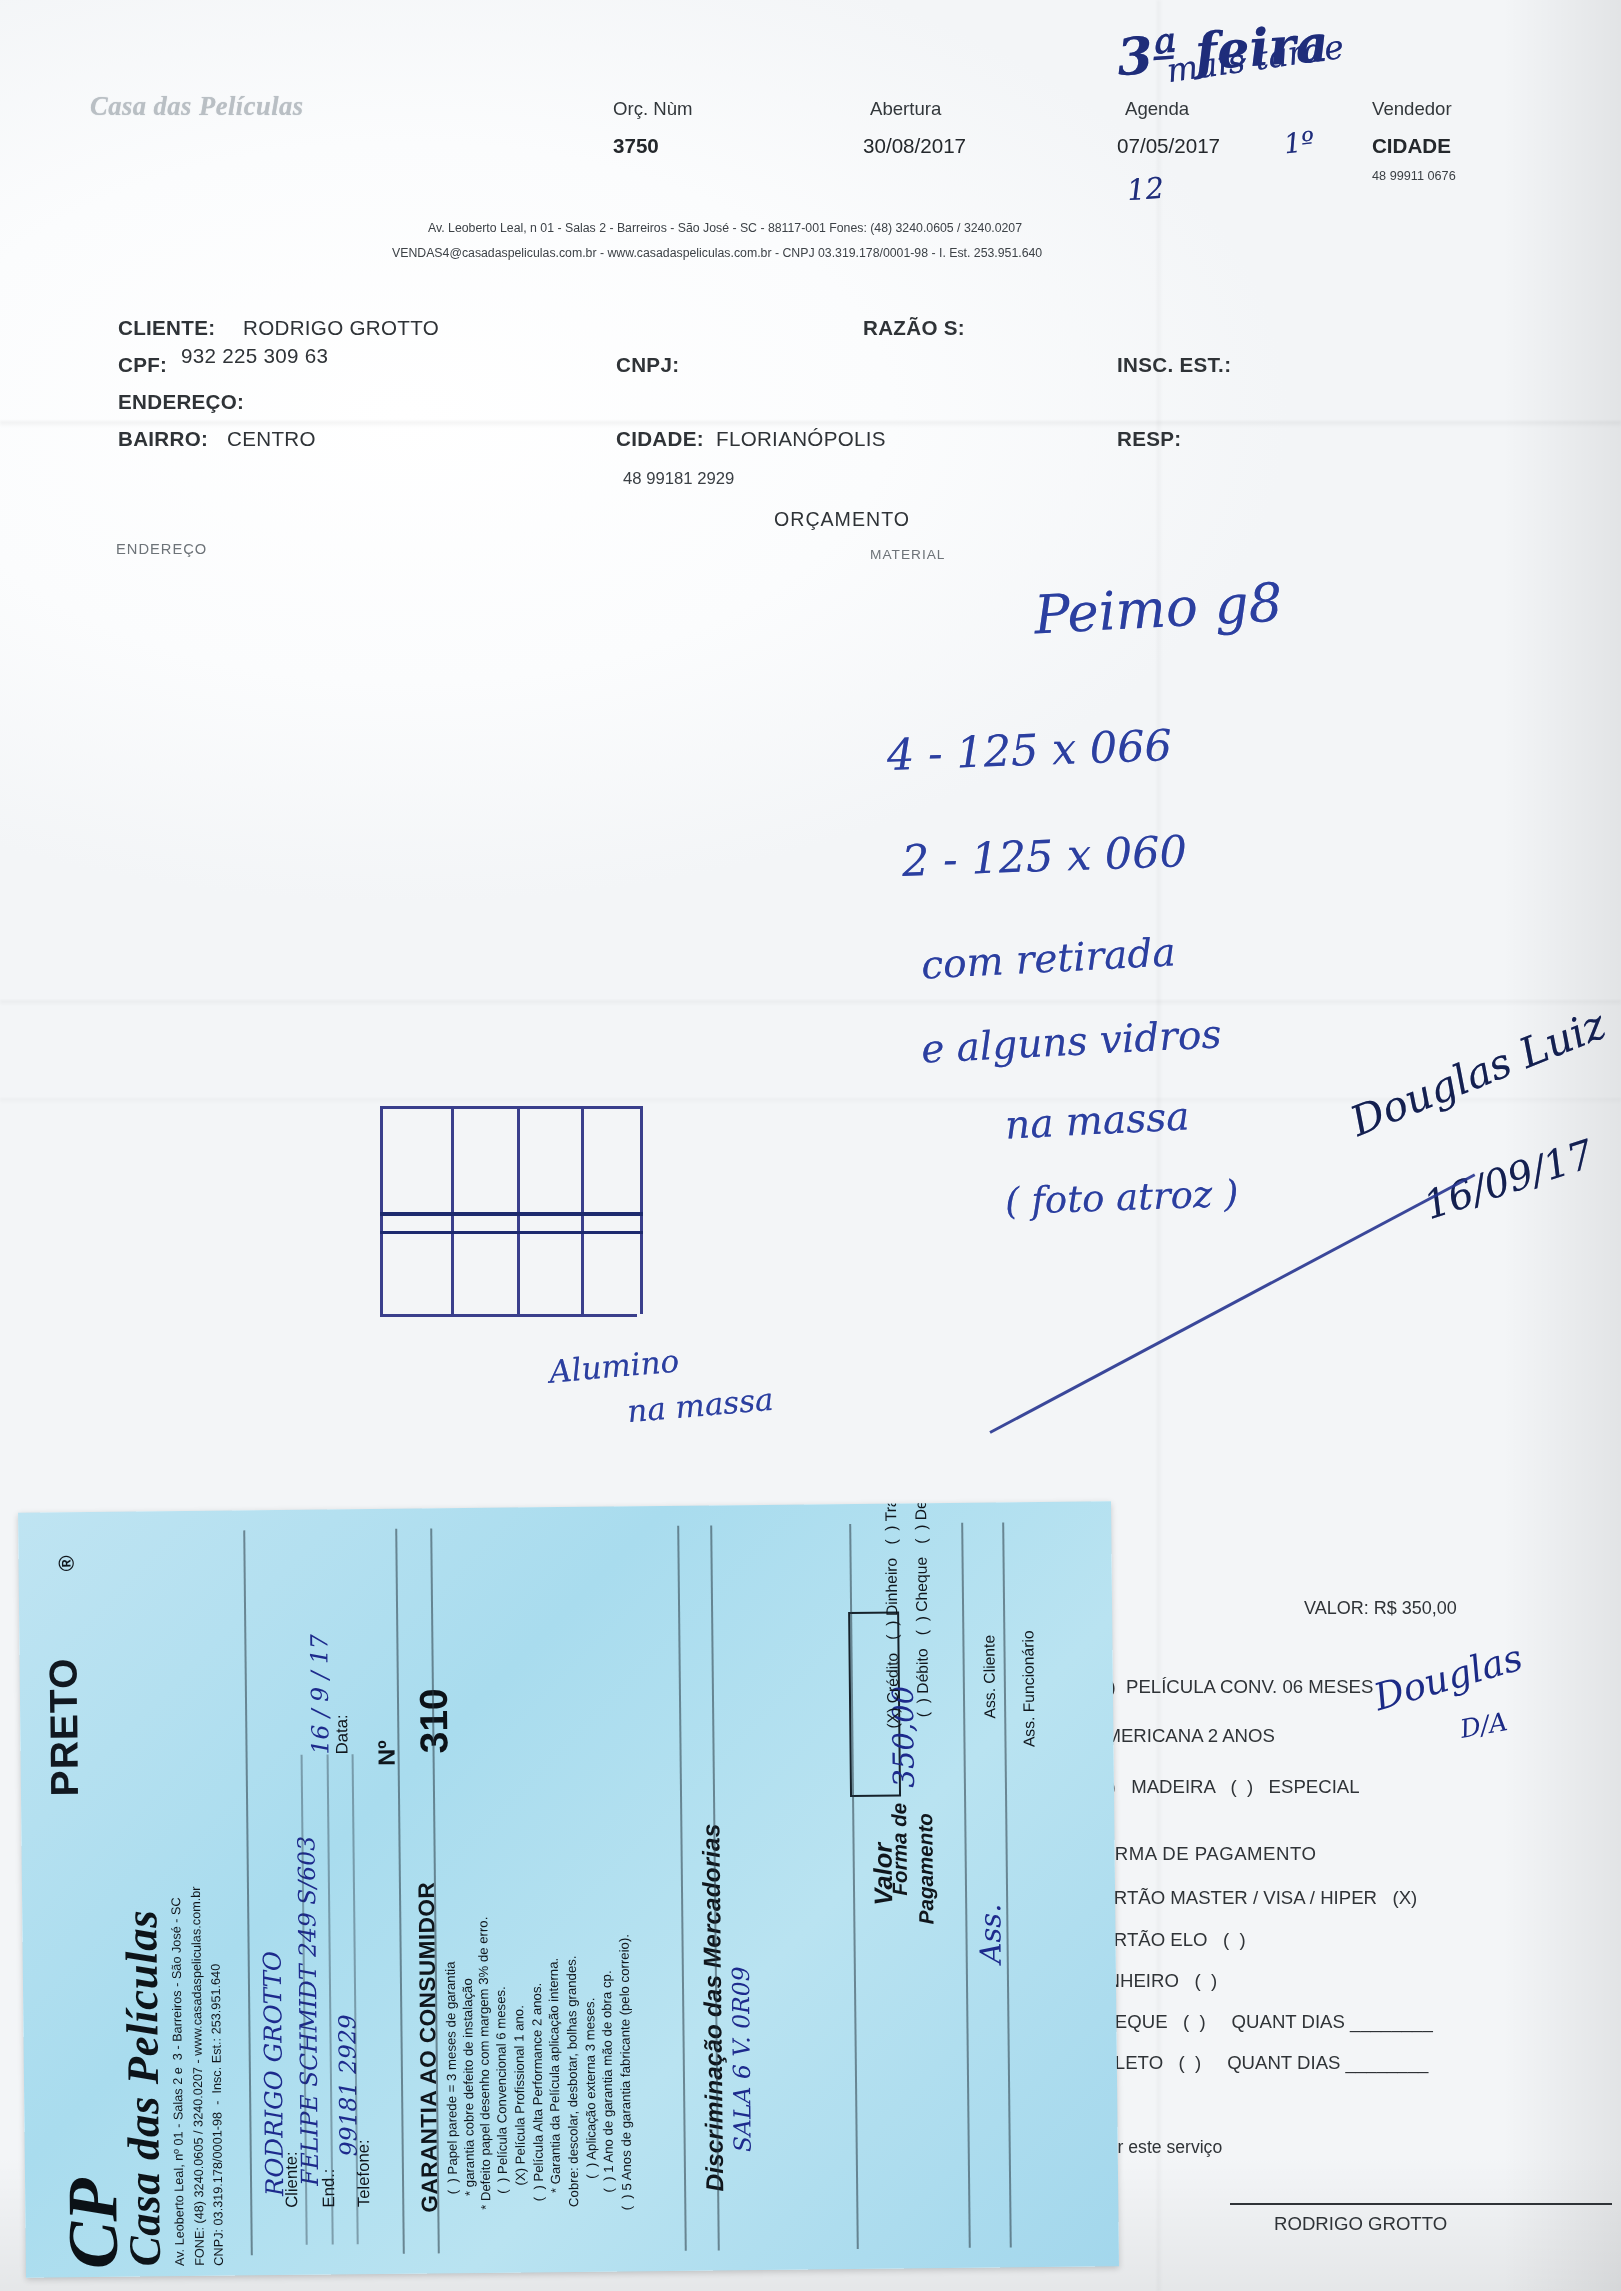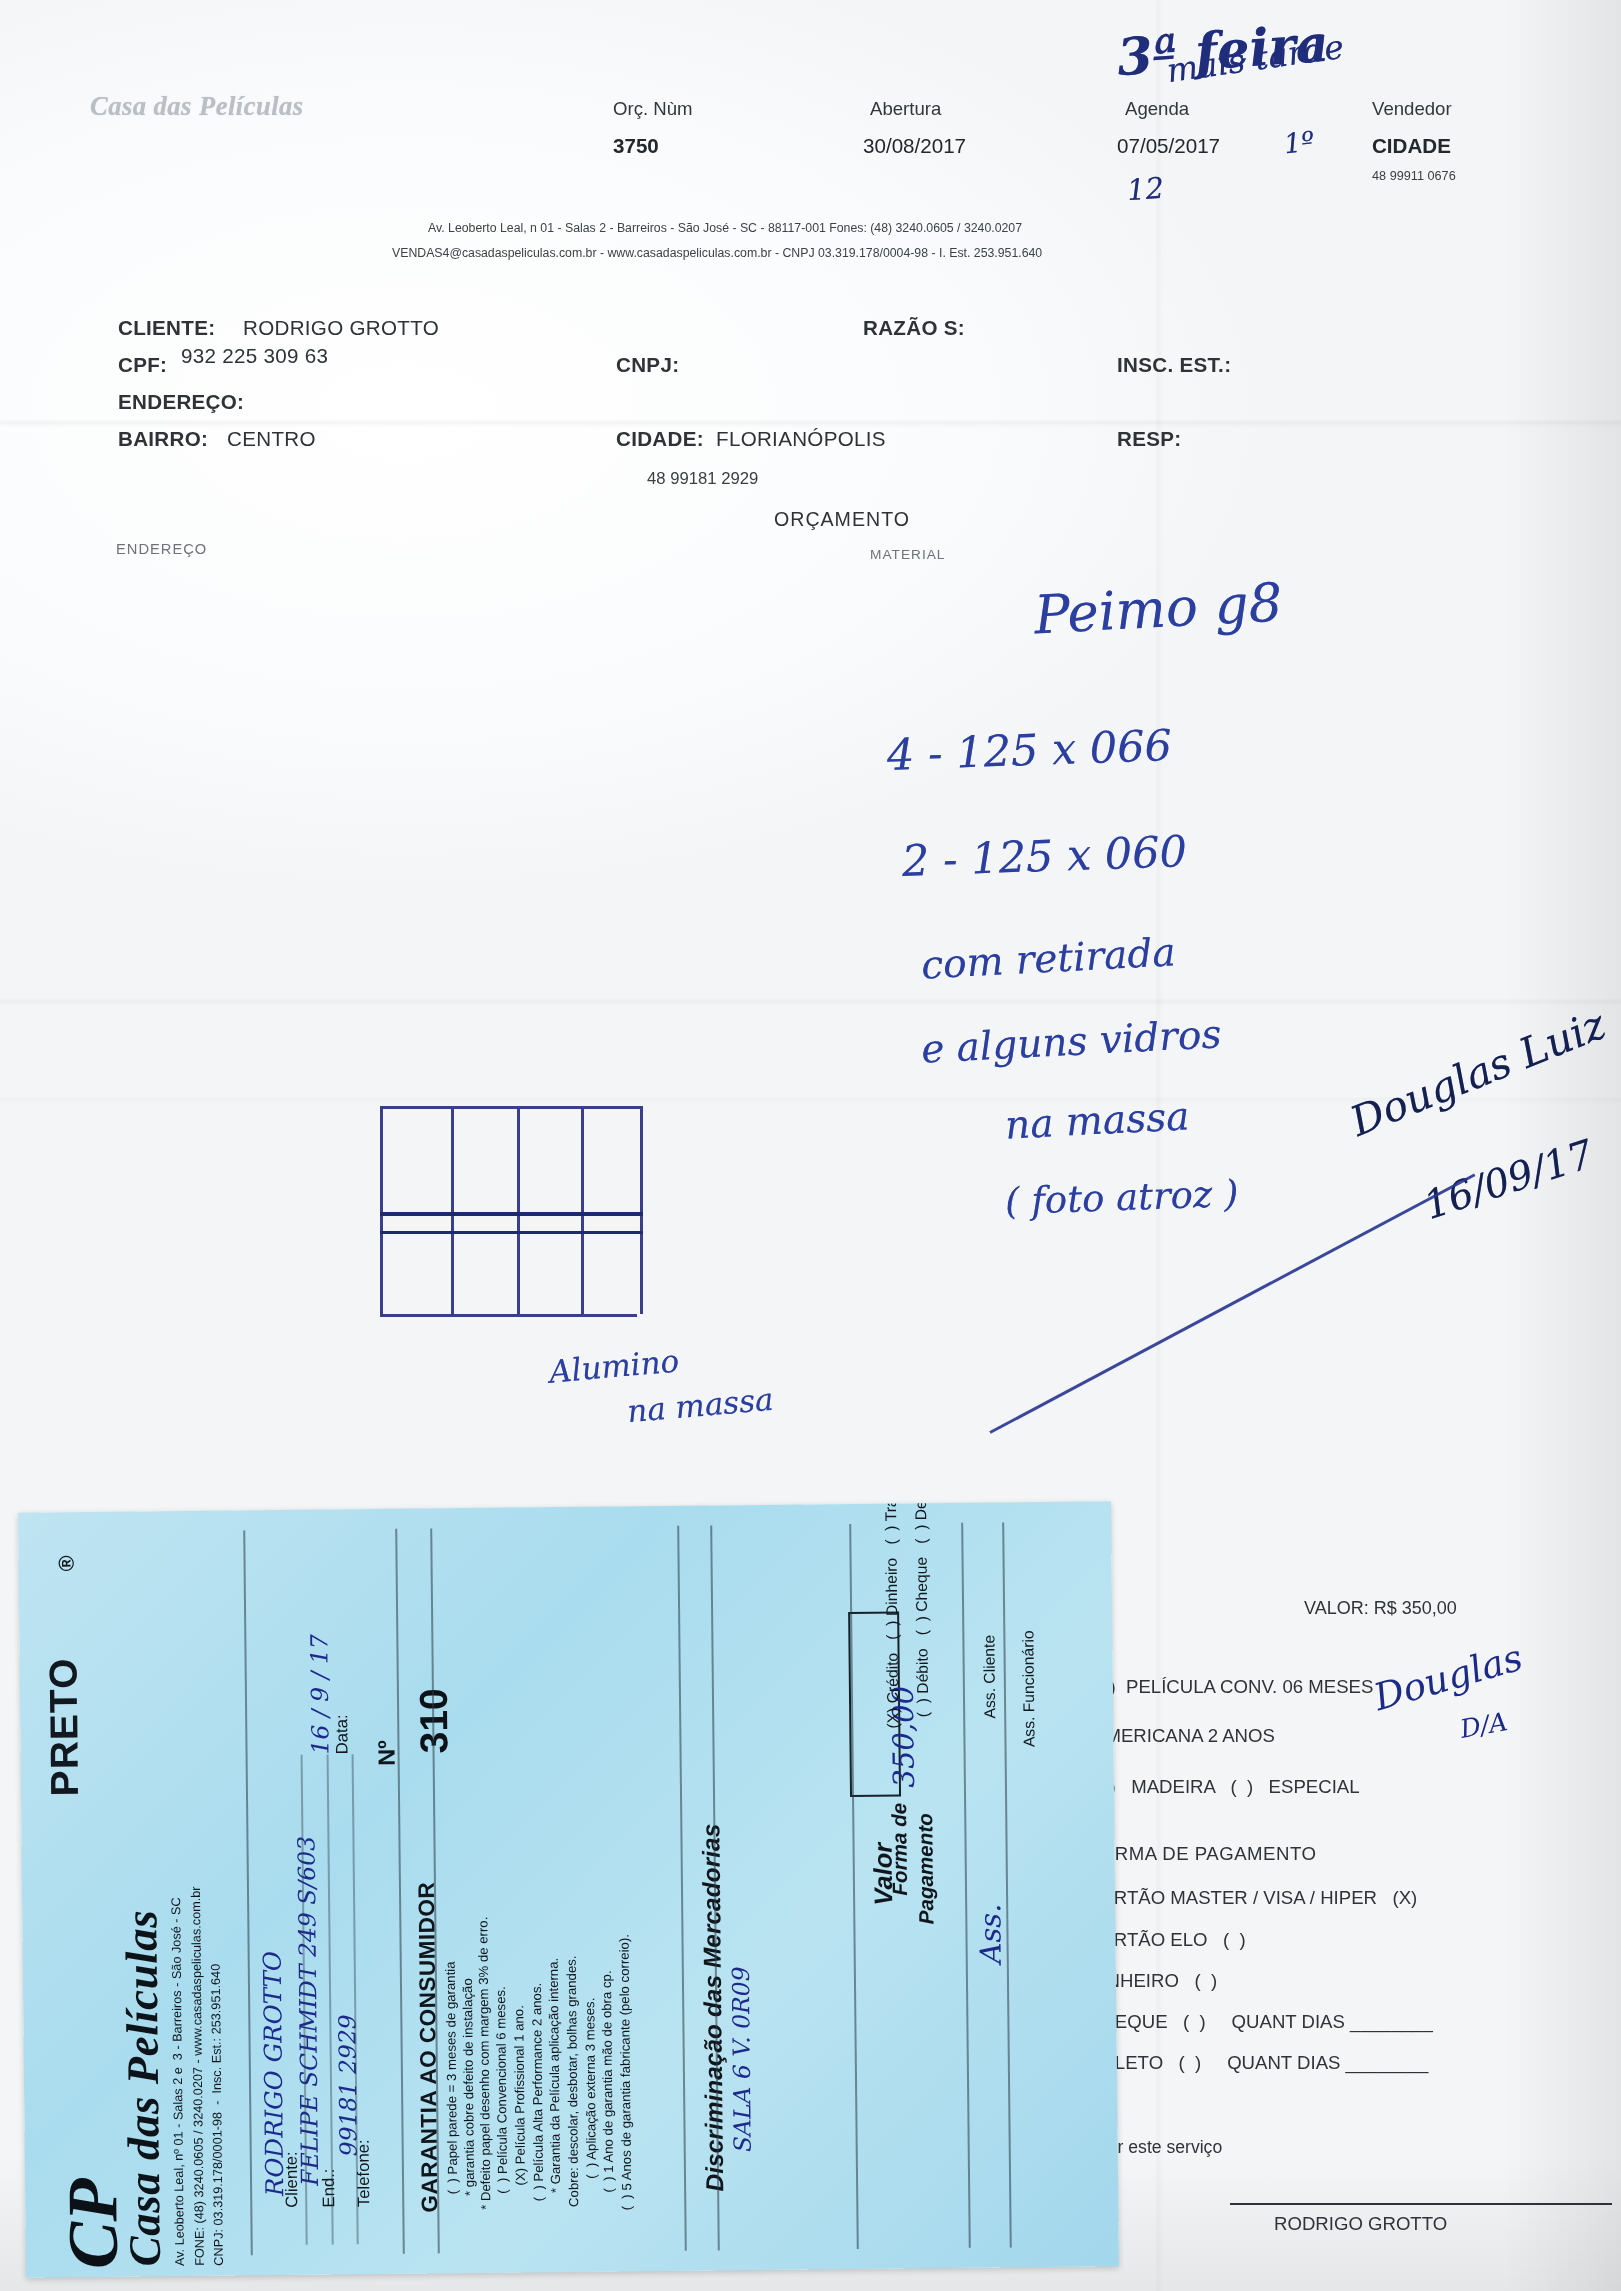--- a/index.html
+++ b/index.html
@@ -151,40 +151,40 @@
   <div class="txt hdr" style="left:1372px;top:98px;">Vendedor</div>
   <div class="txt hdrval" style="left:1372px;top:134px;">CIDADE</div>
   <div class="txt small" style="left:1372px;top:169px;">48 99911 0676</div>
 
   <div class="hw hw-dark" style="left:1117px;top:19.6px;font-size:51px;font-weight:bold;transform:rotate(-4deg);">3ª feira</div>
   <div class="hw hw-dark" style="left:1166px;top:39px;font-size:33px;transform:rotate(-8deg);">mais tarde</div>
   <div class="hw hw-dark" style="left:1284px;top:127px;font-size:27.4px;transform:rotate(-6deg);">1º</div>
   <div class="hw hw-dark" style="left:1127px;top:172px;font-size:29px;transform:rotate(-4deg);">12</div>
 
   <div class="txt tiny" style="left:428px;top:221px;">Av. Leoberto Leal, n 01 - Salas 2 - Barreiros - São José - SC - 88117-001 Fones: (48) 3240.0605 / 3240.0207</div>
-  <div class="txt tiny" style="left:392px;top:246px;">VENDAS4@casadaspeliculas.com.br - www.casadaspeliculas.com.br - CNPJ 03.319.178/0004-98 - I. Est. 253.951.640</div>
+  <div class="txt tiny" style="left:392px;top:246px;">VENDAS4@casadaspeliculas.com.br - www.casadaspeliculas.com.br - CNPJ 03.319.178/0001-98 - I. Est. 253.951.640</div>
 
   <div class="txt lbl" style="left:118px;top:316px;font-weight:bold;">CLIENTE:</div>
   <div class="txt lbl" style="left:243px;top:316px;">RODRIGO GROTTO</div>
   <div class="txt lbl" style="left:863px;top:316px;font-weight:bold;">RAZÃO S:</div>
 
   <div class="txt lbl" style="left:118px;top:353px;font-weight:bold;">CPF:</div>
   <div class="txt lbl" style="left:181px;top:344px;">932 225 309 63</div>
   <div class="txt lbl" style="left:616px;top:353px;font-weight:bold;">CNPJ:</div>
   <div class="txt lbl" style="left:1117px;top:353px;font-weight:bold;">INSC. EST.:</div>
 
   <div class="txt lbl" style="left:118px;top:390px;font-weight:bold;">ENDEREÇO:</div>
 
   <div class="txt lbl" style="left:118px;top:427px;font-weight:bold;">BAIRRO:</div>
   <div class="txt lbl" style="left:227px;top:427px;">CENTRO</div>
   <div class="txt lbl" style="left:616px;top:427px;font-weight:bold;">CIDADE:</div>
   <div class="txt lbl" style="left:716px;top:427px;">FLORIANÓPOLIS</div>
   <div class="txt lbl" style="left:1117px;top:427px;font-weight:bold;">RESP:</div>
 
-  <div class="txt small" style="left:647px;top:469px;font-size:16.7px;">48 99181 2929</div>
+  <div class="txt small" style="left:623px;top:469px;font-size:16.7px;">48 99181 2929</div>
 
   <div class="txt" style="left:774px;top:508px;font-size:19.6px;letter-spacing:1px;">ORÇAMENTO</div>
   <div class="txt faint" style="left:116px;top:541px;font-size:14.7px;letter-spacing:1px;">ENDEREÇO</div>
   <div class="txt faint" style="left:870px;top:547px;font-size:13.7px;letter-spacing:1px;">MATERIAL</div>
 
   <div class="hw" style="left:1034px;top:578px;font-size:53px;transform:rotate(-3deg);">Peimo g8</div>
   <div class="hw" style="left:887px;top:725px;font-size:43px;transform:rotate(-2deg);">4 - 125 x 066</div>
   <div class="hw" style="left:902px;top:831px;font-size:43px;transform:rotate(-2deg);">2 - 125 x 060</div>
   <div class="hw" style="left:921px;top:936px;font-size:39px;transform:rotate(-3deg);">com retirada</div>
   <div class="hw" style="left:921px;top:1019px;font-size:39px;transform:rotate(-3deg);">e alguns vidros</div>

